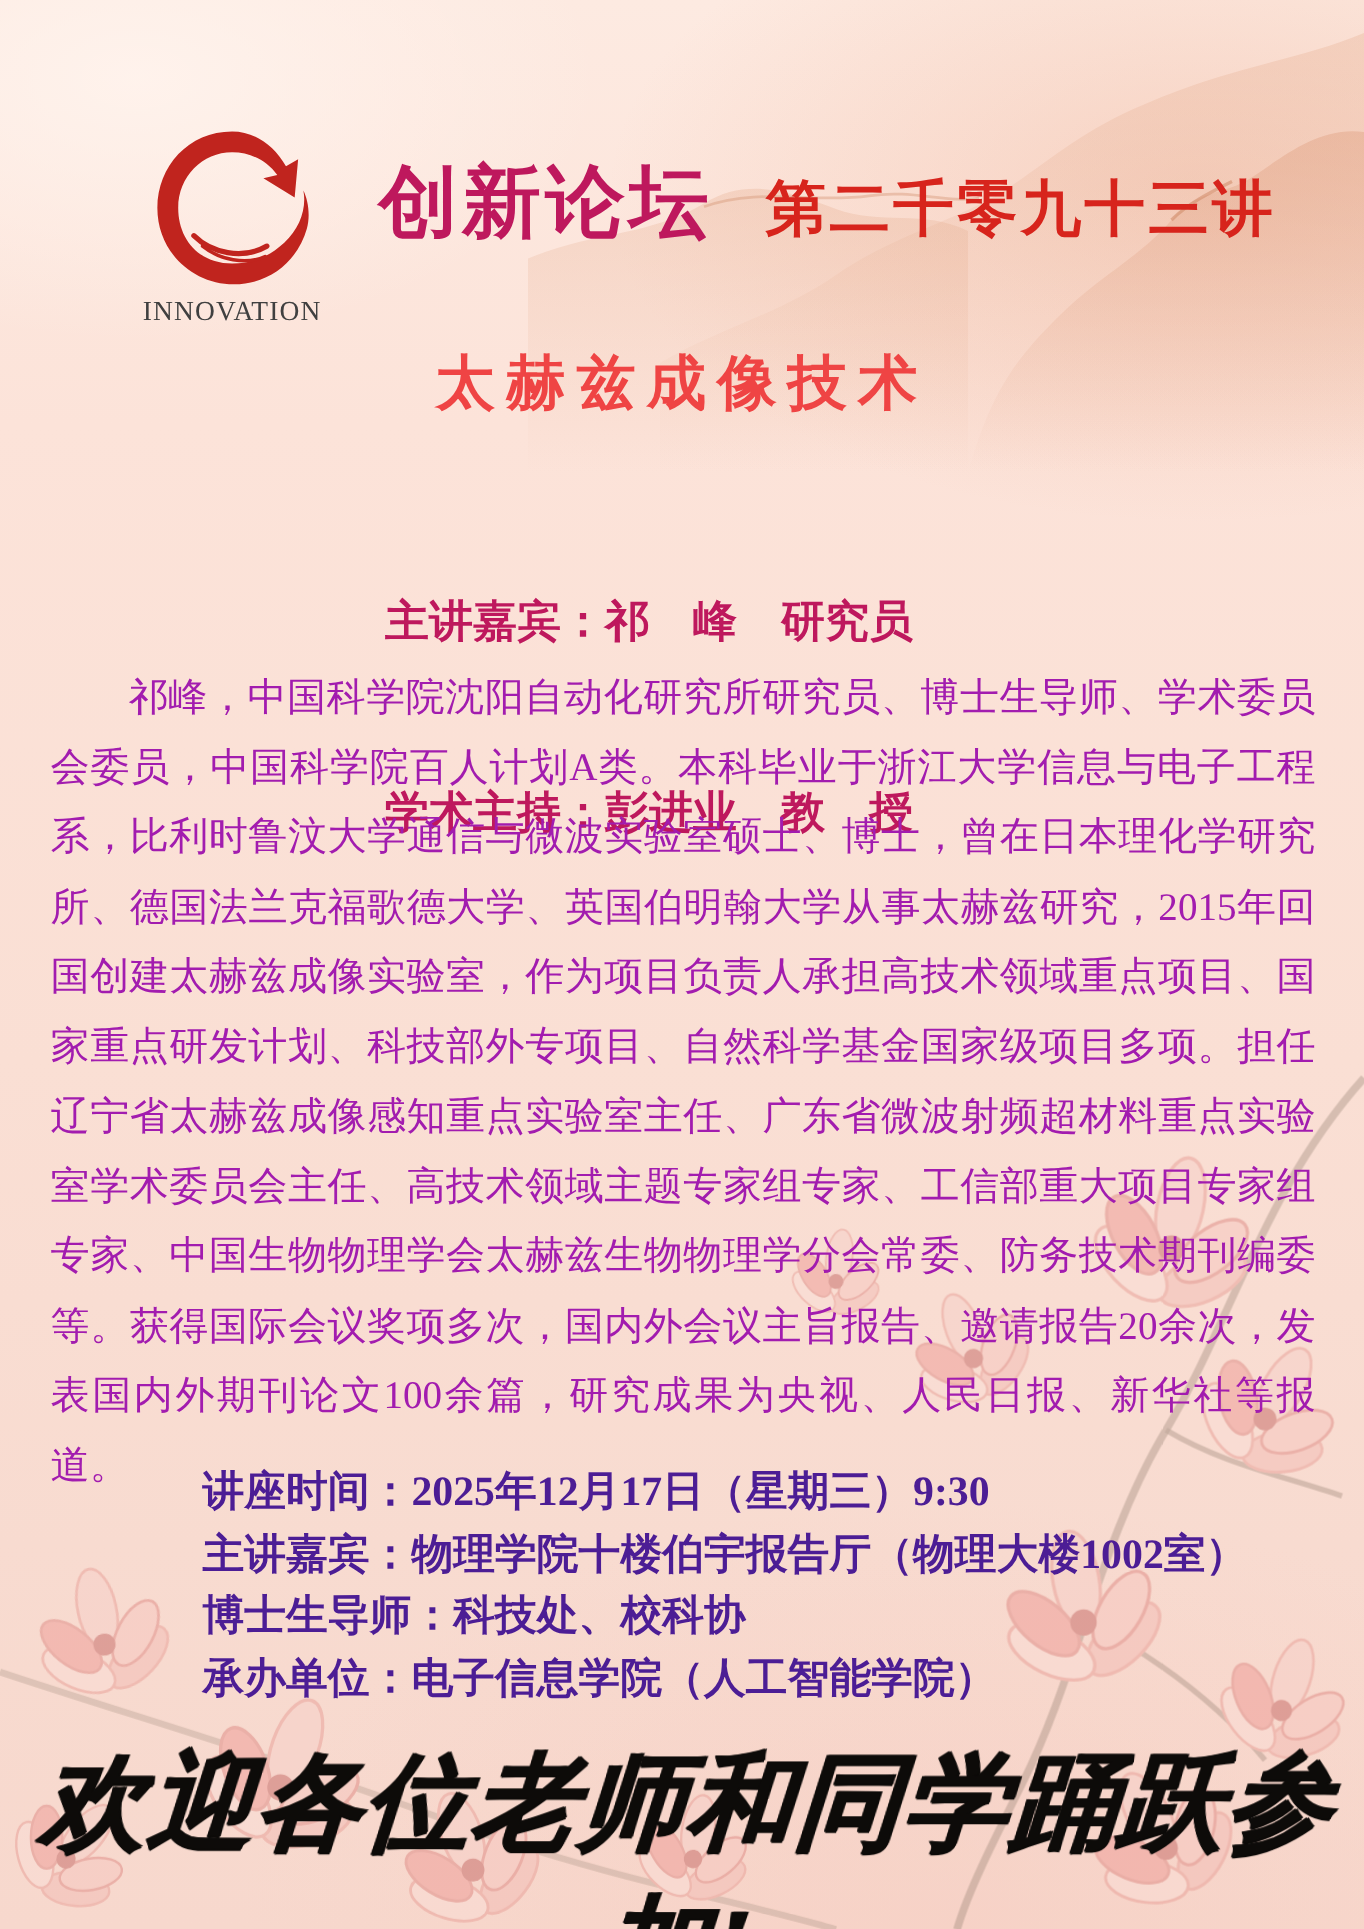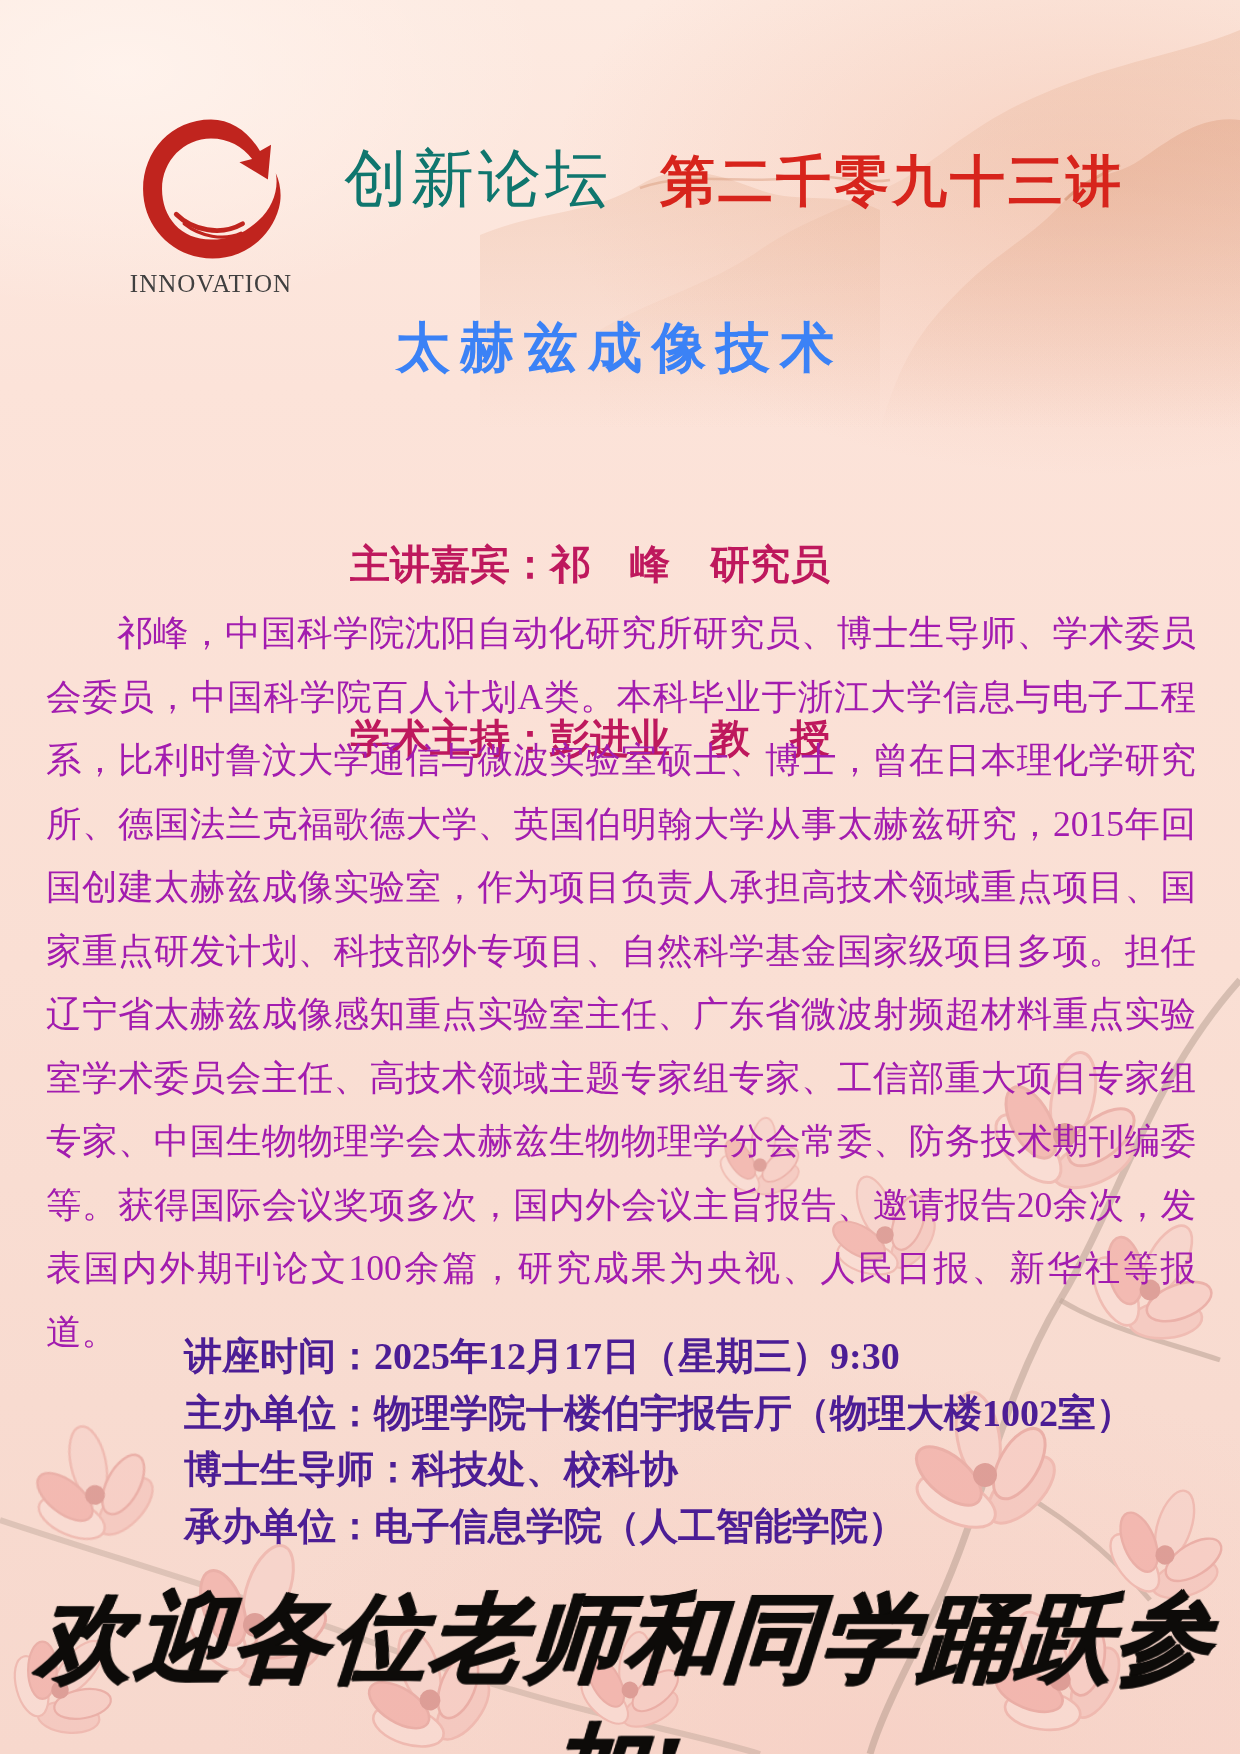--- a/index.html
+++ b/index.html
@@ -15,25 +15,25 @@
   }
   .art{position:absolute;pointer-events:none;}
   #mountains{top:0;right:0;width:760px;height:430px;}
   #flowers{left:0;top:0;width:1240px;height:1754px;}
 
   .header{position:absolute;left:96px;top:110px;right:50px;display:flex;align-items:flex-start;}
   .logo-block{width:230px;text-align:center;flex:0 0 auto;}
   .logo-block svg{width:158px;height:158px;display:block;margin:0 auto;}
   .logo-word{margin-top:2px;color:#404040;font-size:25px;letter-spacing:1px;font-family:Liberation Serif, serif;}
   .title-block{display:flex;align-items:baseline;margin-left:18px;padding-top:26px;white-space:nowrap;}
-  .forum-title{color:#0f766e;font-size:63px;font-weight:400;letter-spacing:4px;font-family:"Liberation Sans","DejaVu Sans",sans-serif;}
+  .forum-title{color:#be185d;font-size:72px;font-weight:700;letter-spacing:4px;font-family:"Liberation Sans","DejaVu Sans",sans-serif;}
   .lecture-no{color:#d7241c;font-size:55px;font-weight:900;letter-spacing:3px;margin-left:48px;font-family:"Liberation Sans","DejaVu Sans",sans-serif;}
 
   .lecture-title{position:absolute;left:0;right:0;top:312px;text-align:center;
-    font-size:54px;font-weight:700;color:#3b82f6;letter-spacing:10px;}
+    font-size:54px;font-weight:700;color:#ef4444;letter-spacing:10px;}
   .speakers{position:absolute;left:350px;top:420px;font-size:40px;font-weight:700;color:#be185d;line-height:58px;white-space:pre;}
   .bio{position:absolute;left:46px;right:44px;top:602px;
     font-size:35.5px;line-height:63.5px;color:#a21caf;
     text-align:justify;text-justify:inter-ideograph;}
   .bio p{margin:0;text-indent:2em;}
 
   .details{position:absolute;left:184px;top:1328px;font-size:38px;font-weight:700;color:#4c1d95;line-height:56.5px;white-space:nowrap;}
   .details .row{margin:0;}
 
   .welcome{position:absolute;left:0;right:0;top:1575px;text-align:center;
@@ -114,18 +114,18 @@
   <div>主讲嘉宾：祁　峰　研究员</div>
   <div>学术主持：彭进业　教　授</div>
 </div>
 
 <div class="bio">
   <p>祁峰，中国科学院沈阳自动化研究所研究员、博士生导师、学术委员会委员，中国科学院百人计划A类。本科毕业于浙江大学信息与电子工程系，比利时鲁汶大学通信与微波实验室硕士、博士，曾在日本理化学研究所、德国法兰克福歌德大学、英国伯明翰大学从事太赫兹研究，2015年回国创建太赫兹成像实验室，作为项目负责人承担高技术领域重点项目、国家重点研发计划、科技部外专项目、自然科学基金国家级项目多项。担任辽宁省太赫兹成像感知重点实验室主任、广东省微波射频超材料重点实验室学术委员会主任、高技术领域主题专家组专家、工信部重大项目专家组专家、中国生物物理学会太赫兹生物物理学分会常委、防务技术期刊编委等。获得国际会议奖项多次，国内外会议主旨报告、邀请报告20余次，发表国内外期刊论文100余篇，研究成果为央视、人民日报、新华社等报道。</p>
 </div>
 
 <div class="details">
   <div class="row"><span>讲座时间：</span><span>2025年12月17日（星期三）9:30</span></div>
-  <div class="row"><span>主办单位：</span><span>物理学院十楼伯宇报告厅（物理大楼1002室）</span></div>
+  <div class="row"><span>主讲嘉宾：</span><span>物理学院十楼伯宇报告厅（物理大楼1002室）</span></div>
   <div class="row"><span>博士生导师：</span><span>科技处、校科协</span></div>
   <div class="row"><span>承办单位：</span><span>电子信息学院（人工智能学院）</span></div>
 </div>
 
 <div class="welcome">欢迎各位老师和同学踊跃参加!</div>
 
 </body></html>

